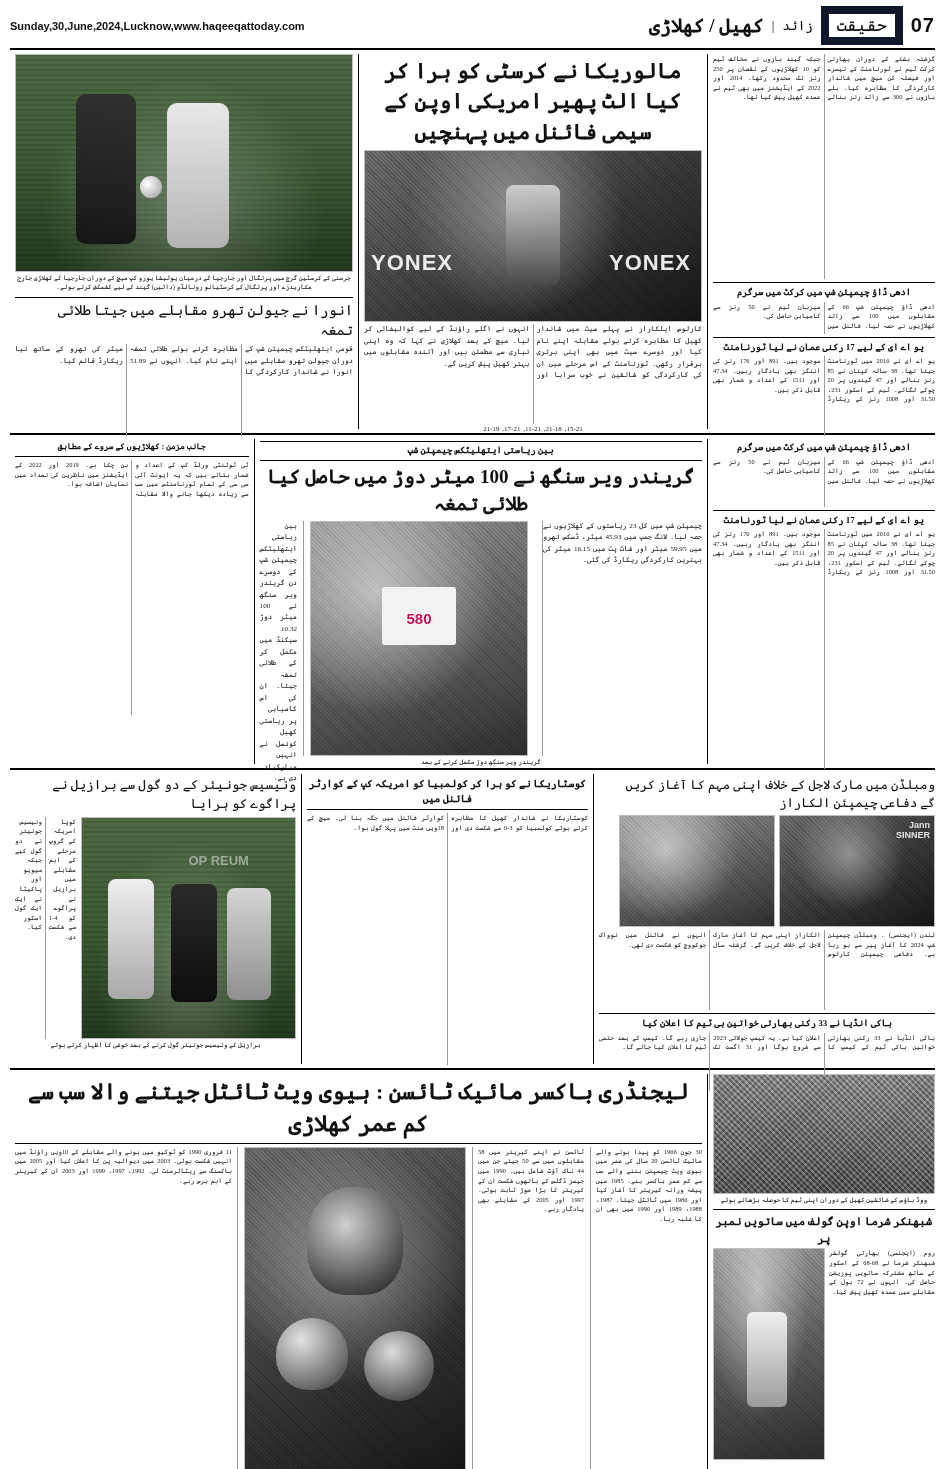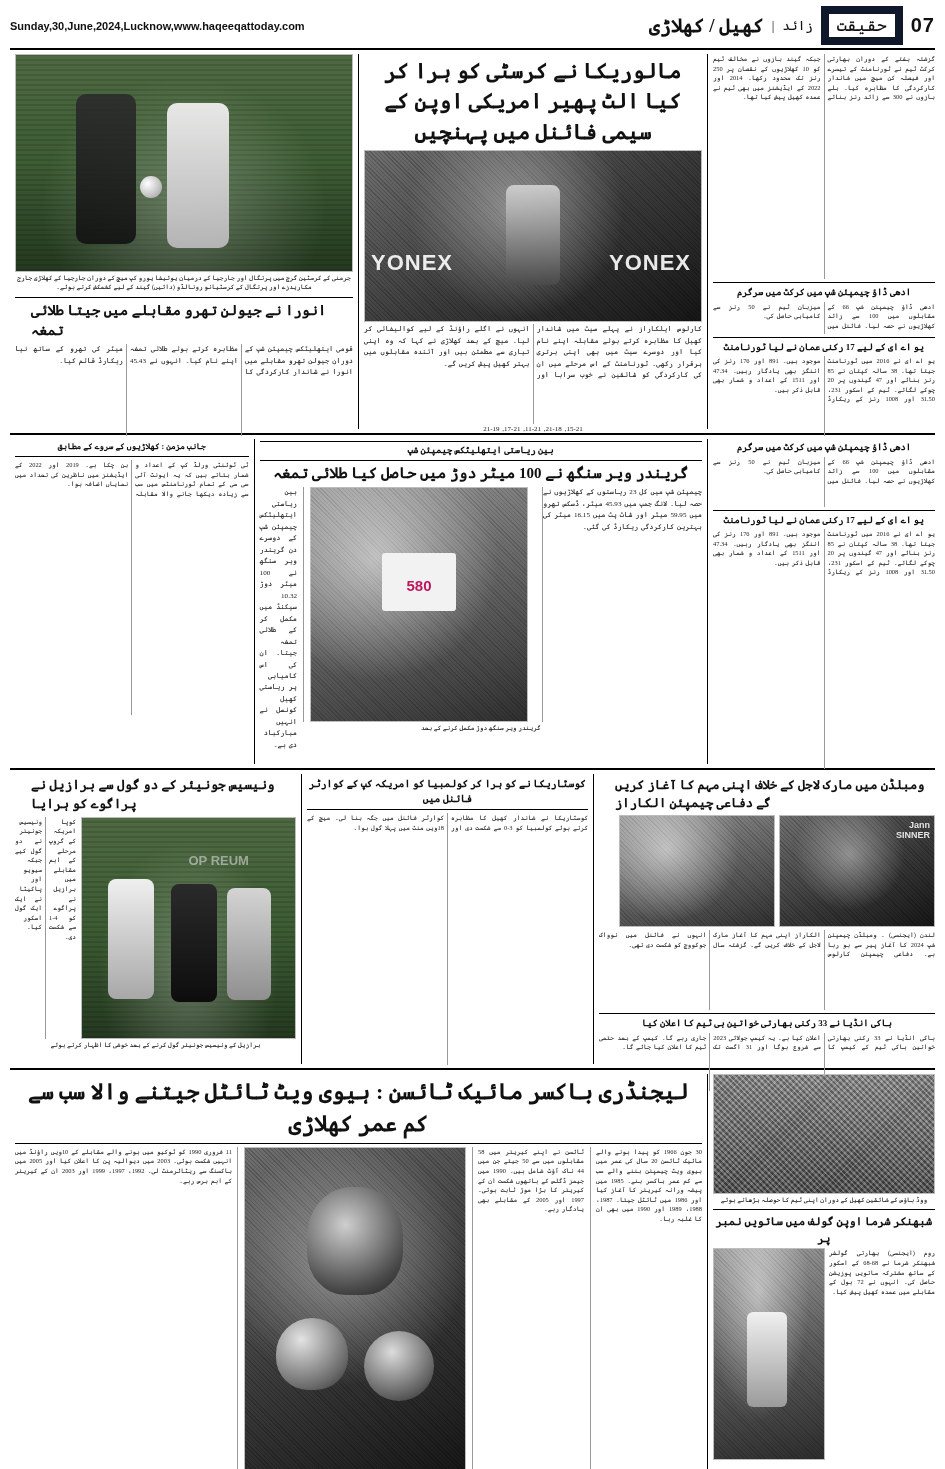--- a/index.html
+++ b/index.html
@@ -135,22 +135,22 @@
   h2.headline-lg {
     font-size: 21px;
     font-weight: bold;
     text-align: center;
     margin: 2px 0;
     line-height: 1.45;
     direction: rtl;
   }
   h3.headline-md {
     font-size: 14px;
-    font-weight: bold;
-    text-align: left;
+    font-weight: normal;
+    text-align: right;
     margin: 2px 0 3px 16px;
     line-height: 1.45;
     direction: rtl;
   }
   h4.headline-sm {
     font-size: 10.5px;
     font-weight: bold;
     text-align: center;
     margin: 2px 0 2px 0;
     line-height: 1.5;
@@ -215,39 +215,39 @@
     <div class="col-mid" style="width:auto;flex:1;">
       <div class="photo" style="height:218px;">
         <div class="ph-bg green"></div>
         <div style="position:absolute;left:18%;top:18%;width:60px;height:150px;background:linear-gradient(180deg,#2b2b2b,#111);border-radius:10px;opacity:.9;"></div>
         <div style="position:absolute;left:45%;top:22%;width:62px;height:145px;background:linear-gradient(180deg,#efefef,#b8b8b8);border-radius:10px;opacity:.95;"></div>
         <div style="position:absolute;left:37%;top:56%;width:22px;height:22px;border-radius:50%;background:radial-gradient(circle at 35% 35%,#fff,#9a9a9a);"></div>
       </div>
       <div class="caption">جرمنی کے کرسٹین گرچ میں پرتگال اور جارجیا کے درمیان یوئیفا یورو کپ میچ کے دوران جارجیا کے کھلاڑی جارج مکاریدزے اور پرتگال کے کرسٹیانو رونالڈو (دائیں) گیند کے لیے کشمکش کرتے ہوئے۔</div>
       <div class="divider-thin"></div>
       <h3 class="headline-md">انورا نے جیولن تھرو مقابلے میں جیتا طلائی تمغہ</h3>
-      <div class="body-text cols3" style="height:92px;">قومی ایتھلیٹکس چیمپئن شپ کے دوران جیولن تھرو مقابلے میں انورا نے شاندار کارکردگی کا مظاہرہ کرتے ہوئے طلائی تمغہ اپنے نام کیا۔ انہوں نے 45.43 میٹر کی تھرو کے ساتھ نیا ریکارڈ قائم کیا۔</div>
+      <div class="body-text cols3" style="height:92px;">قومی ایتھلیٹکس چیمپئن شپ کے دوران جیولن تھرو مقابلے میں انورا نے شاندار کارکردگی کا مظاہرہ کرتے ہوئے طلائی تمغہ اپنے نام کیا۔ انہوں نے 51.99 میٹر کی تھرو کے ساتھ نیا ریکارڈ قائم کیا۔</div>
     </div>
   </div>
 
   <div class="divider-h"></div>
 
   <div class="top-row" style="height:325px;">
 
     <div class="col-right vrule" style="width:228px;">
       <h5 class="headline-xs">ادھی ڈاؤ چیمپئن شپ میں کرکٹ میں سرگرم</h5>
       <div class="body-text tiny cols2" style="height:50px;">ادھی ڈاؤ چیمپئن شپ 66 کے مقابلوں میں 100 سے زائد کھلاڑیوں نے حصہ لیا۔ فائنل میں میزبان ٹیم نے 50 رنز سے کامیابی حاصل کی۔</div>
       <div class="divider-thin"></div>
       <h5 class="headline-xs">یو اے ای کے لیے 17 رکنی عمان نے لیا ٹورنامنٹ</h5>
       <div class="body-text tiny cols2" style="height:240px;">یو اے ای نے 2016 میں ٹورنامنٹ جیتا تھا۔ 38 سالہ کپتان نے 85 رنز بنائے اور 47 گیندوں پر 20 چوکے لگائے۔ ٹیم کے اسکور 231، 31.50 اور 1008 رنز کے ریکارڈ موجود ہیں۔ 891 اور 176 رنز کی اننگز بھی یادگار رہیں۔ 47.34 اور 1511 کے اعداد و شمار بھی قابل ذکر ہیں۔</div>
     </div>
 
     <div class="col-mid" style="flex:1;">
       <h5 class="headline-xs" style="border-top:1px solid #000;border-bottom:1px solid #000;padding:2px 0;">بین ریاستی ایتھلیٹکس چیمپئن شپ</h5>
-      <h2 class="headline-lg" style="font-size:15px;">گریندر ویر سنگھ نے 100 میٹر دوڑ میں حاصل کیا طلائی تمغہ</h2>
+      <h2 class="headline-lg" style="font-size:19px;">گریندر ویر سنگھ نے 100 میٹر دوڑ میں حاصل کیا طلائی تمغہ</h2>
       <div class="flexrow" style="margin-top:3px;">
         <div class="body-text" style="width:160px;padding-left:0;border-left:1px solid #999;height:235px;margin-left:8px;">چیمپئن شپ میں کل 23 ریاستوں کے کھلاڑیوں نے حصہ لیا۔ لانگ جمپ میں 45.93 میٹر، ڈسکس تھرو میں 59.95 میٹر اور شاٹ پٹ میں 16.15 میٹر کی بہترین کارکردگی ریکارڈ کی گئی۔</div>
         <div class="photo" style="width:218px;height:235px;margin:0 6px;">
           <div class="ph-bg"></div>
           <div style="position:absolute;left:50%;top:28%;transform:translateX(-50%);width:74px;height:58px;background:#f2f2f2;border-radius:3px;"></div>
           <div style="position:absolute;left:50%;top:38%;transform:translateX(-50%);font-family:'Liberation Sans',sans-serif;font-size:15px;font-weight:bold;color:#be185d;">580</div>
         </div>
         <div class="body-text" style="flex:1;padding-right:6px;border-right:1px solid #999;height:235px;">بین ریاستی ایتھلیٹکس چیمپئن شپ کے دوسرے دن گریندر ویر سنگھ نے 100 میٹر دوڑ 10.32 سیکنڈ میں مکمل کر کے طلائی تمغہ جیتا۔ ان کی اس کامیابی پر ریاستی کھیل کونسل نے انہیں مبارکباد دی ہے۔</div>
       </div>
       <div class="caption">گریندر ویر سنگھ دوڑ مکمل کرنے کے بعد</div>

